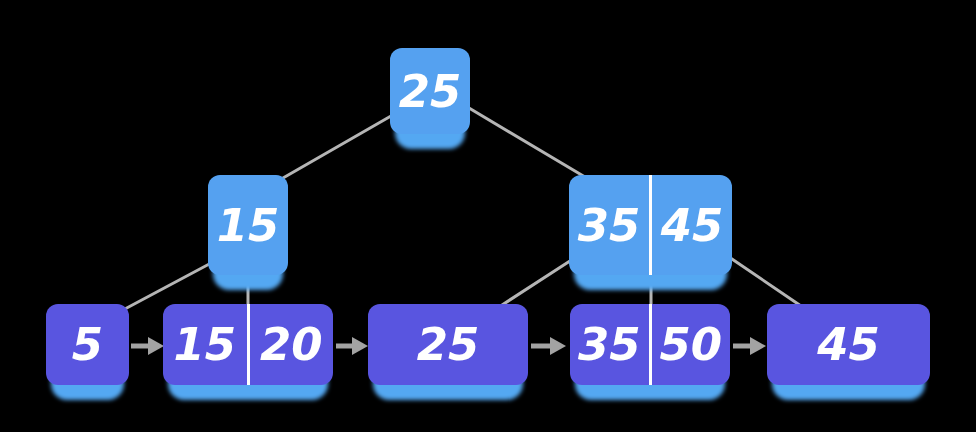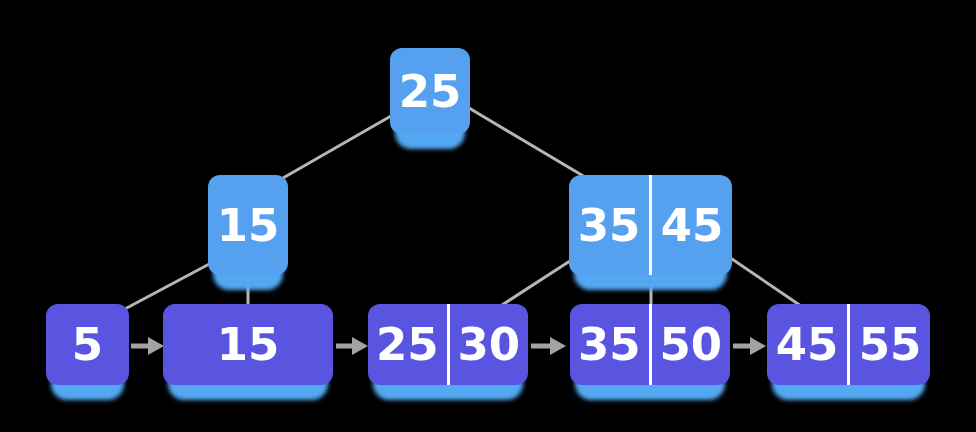--- a/index.html
+++ b/index.html
@@ -16,20 +16,21 @@
   body {
     background: var(--background);
     font-family: "DejaVu Sans", "Liberation Sans", sans-serif;
   }
   .canvas {
     position: relative;
     width: 972px;
     height: 432px;
     background: var(--background);
     overflow: hidden;
+    font-style: italic;
   }
   .edges {
     position: absolute;
     left: 0; top: 0;
     width: 976px; height: 432px;
     z-index: 0;
   }
   .edges line.edge {
     stroke: var(--edge-line);
     stroke-width: 3;
@@ -128,40 +129,39 @@
     <div class="shadow"></div>
     <div class="card">
       <span class="cell">5</span>
     </div>
   </div>
 
   <div class="node leaf" style="left:163px; top:304px; width:170px; height:81px;">
     <div class="shadow"></div>
     <div class="card">
       <span class="cell">15</span>
+      <span class="cell">20</span>
     </div>
   </div>
 
   <div class="node leaf" style="left:368px; top:304px; width:160px; height:81px;">
     <div class="shadow"></div>
     <div class="card">
       <span class="cell">25</span>
-      <span class="cell">30</span>
     </div>
   </div>
 
   <div class="node leaf" style="left:570px; top:304px; width:160px; height:81px;">
     <div class="shadow"></div>
     <div class="card">
       <span class="cell">35</span>
       <span class="cell">50</span>
     </div>
   </div>
 
   <div class="node leaf" style="left:767px; top:304px; width:163px; height:81px;">
     <div class="shadow"></div>
     <div class="card">
       <span class="cell">45</span>
-      <span class="cell">55</span>
     </div>
   </div>
 
 </div>
 
 </body></html>

